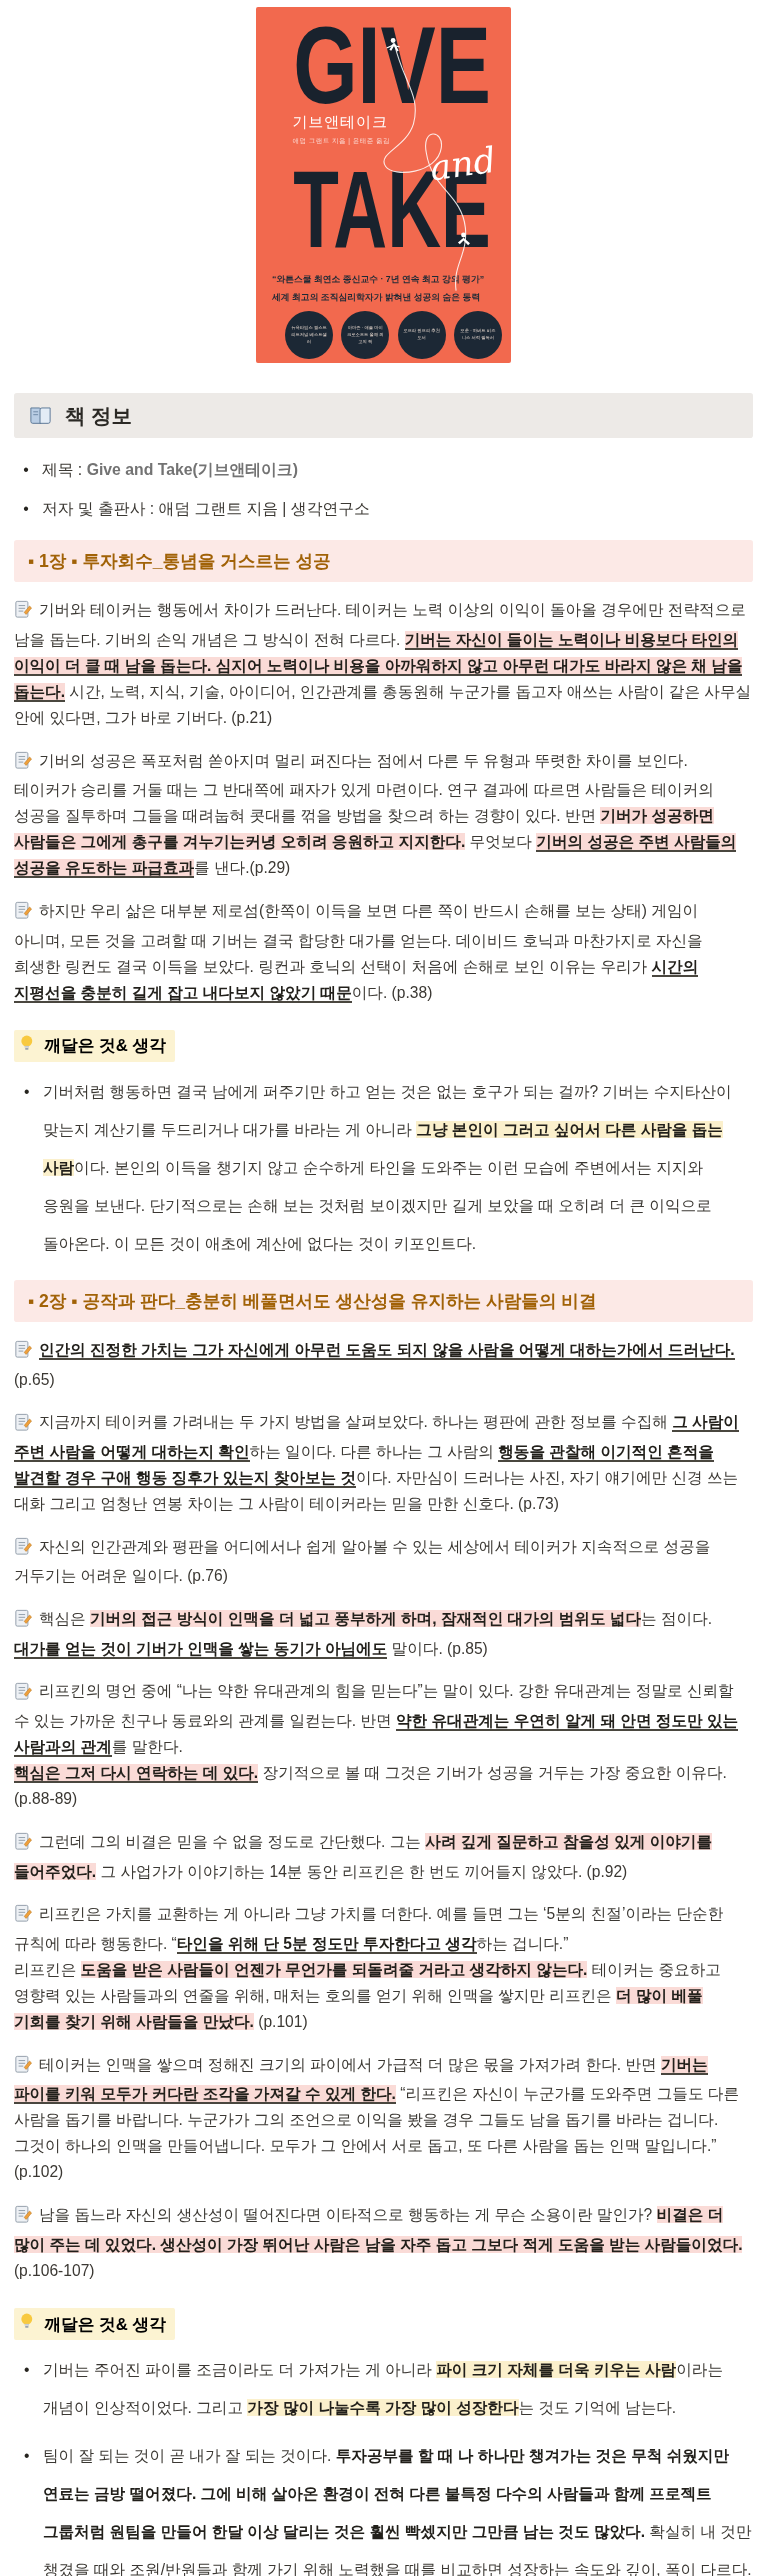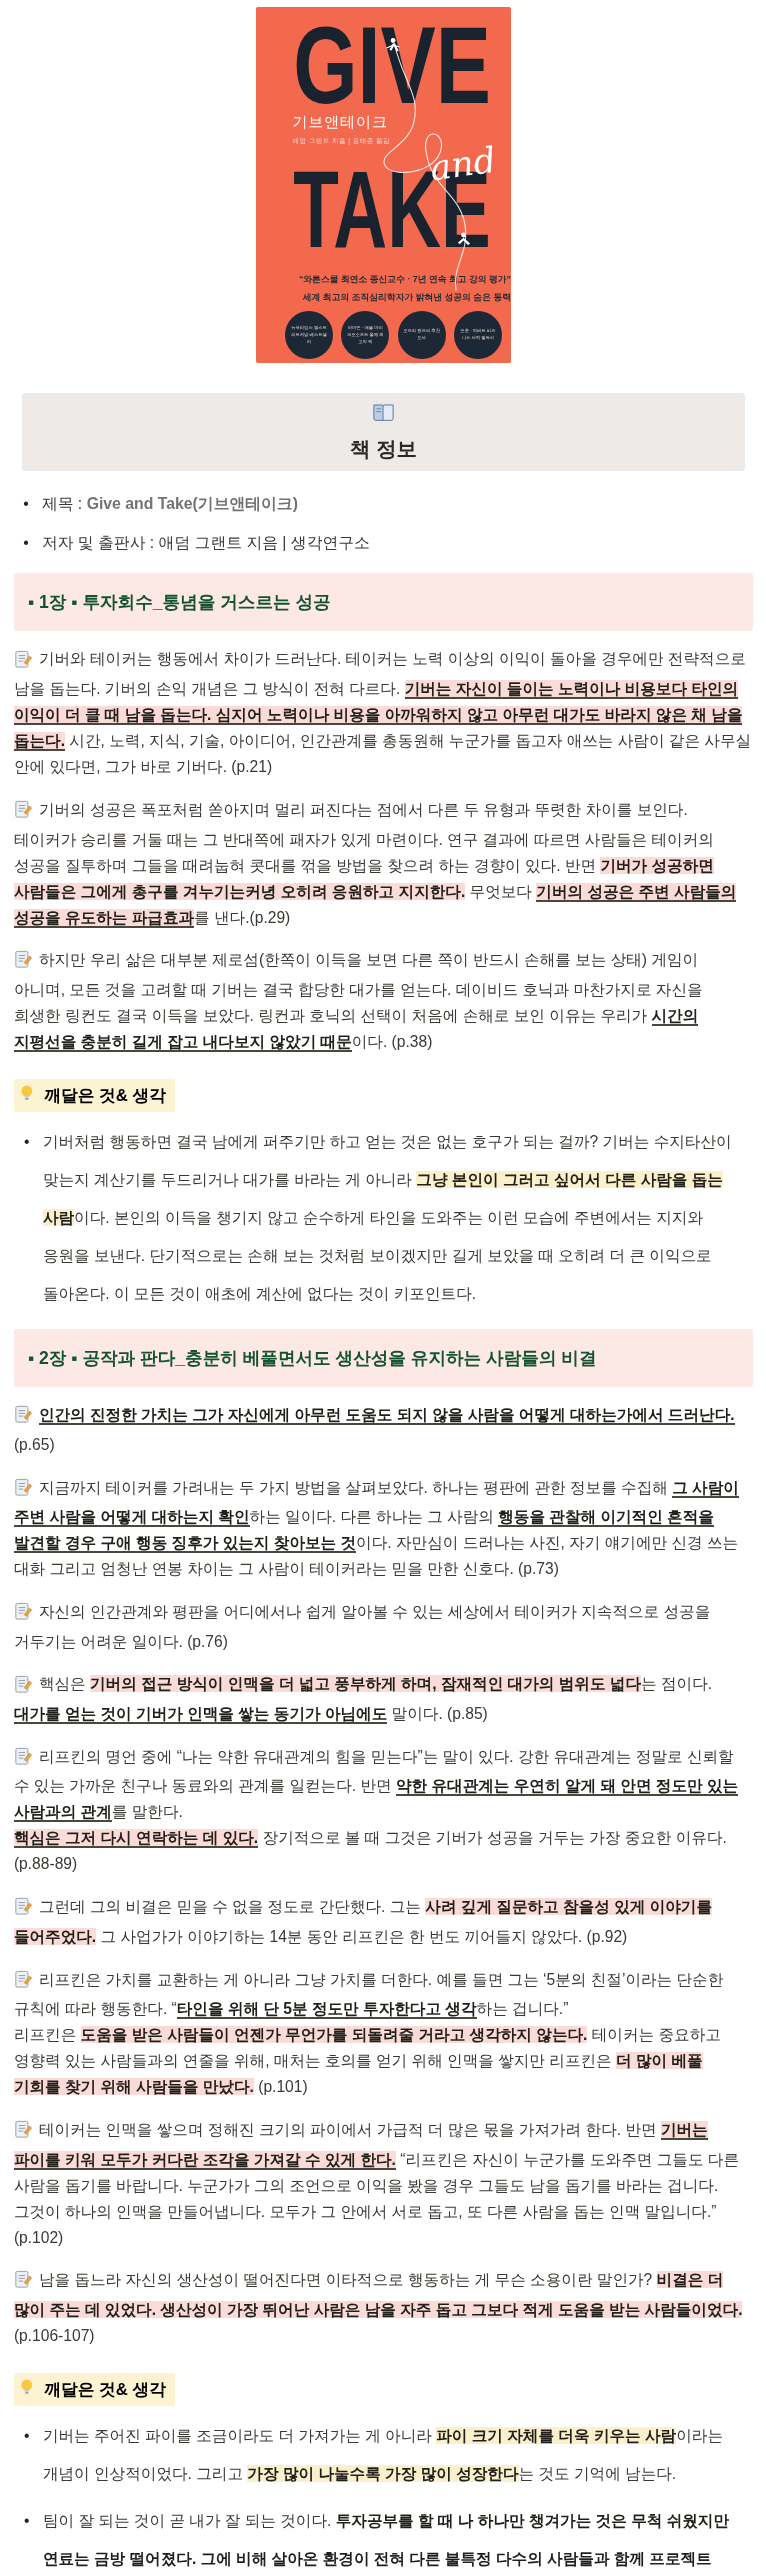--- a/index.html
+++ b/index.html
@@ -10,29 +10,29 @@
   .cover-wrap{display:flex;justify-content:center;}
   .cover{position:relative;width:239px;height:356px;background:#f2694e;border-radius:1.9px;overflow:hidden;padding-left:16px;}
   .rope{position:absolute;left:0;top:0;pointer-events:none;}
   .cover-title-svg{display:block;margin:15px auto 0;}
   .cover-title-svg text{fill:#19222d;font-family:"Liberation Sans",sans-serif;font-weight:900;}
   .cover-mid{padding-left:20.4px;margin-top:5.6px;}
   .cover-kr{color:#ffffff;font-weight:400;font-size:15px;letter-spacing:0.9px;}
   .cover-author{color:rgba(255,255,255,.75);font-size:6.5px;margin-top:4.6px;letter-spacing:0.5px;}
   .cover-and{position:absolute;right:15px;top:137px;color:#ffffff;font-family:"DejaVu Serif",serif;font-style:italic;font-size:35px;transform:rotate(-8deg);}
   .t-take{margin-top:20.4px;}
-  .cover-quotes{margin-top:20.4px;text-align:right;color:#1d2a36;font-weight:700;font-size:8.8px;line-height:1.95;margin-left:8px;}
+  .cover-quotes{margin-top:20.4px;text-align:left;color:#1d2a36;font-weight:700;font-size:8.8px;line-height:1.95;}
   .cover-badges{display:flex;align-items:center;gap:8.3px;padding:5.6px 13px 0;}
   .badge{width:48px;height:48px;border-radius:50%;background:#1c2835;color:#e9dbd1;font-size:4.3px;line-height:1.6;text-align:center;display:flex;align-items:center;justify-content:center;box-sizing:border-box;padding:4.6px;flex:0 0 auto;}
   .cover-pub{margin-left:auto;color:#ffffff;font-family:"DejaVu Serif",serif;font-style:italic;font-size:9.7px;transform:rotate(-6deg);white-space:nowrap;}
 
   
-  .band{background:#edeae7;border-radius:2.8px;margin:30px 10px 0;padding:8.3px 14px;display:flex;align-items:center;gap:12px;font-size:20.4px;font-weight:700;color:#2b2925;flex-direction:column;}
+  .band{background:#edeae7;border-radius:2.8px;margin:30px 2px 0;padding:8.3px 14px;display:flex;align-items:center;gap:12px;font-size:20.4px;font-weight:700;color:#2b2925;}
   .band svg{flex:0 0 auto;}
-  .chapter-band{background:#fce9e6;border-radius:2.8px;margin:16.7px 1.9px 15px;padding:17px 14px;font-size:17.6px;font-weight:700;color:#14532d;}
+  .chapter-band{background:#fce9e6;border-radius:2.8px;margin:16.7px 1.9px 15px;padding:9px 14px;font-size:17.6px;font-weight:700;color:#a16207;}
 
   
   .info-list{list-style:none;margin:18.5px 1.9px 0;padding:0;font-size:15.8px;}
   .info-list li{position:relative;padding-left:28px;line-height:28px;margin-bottom:11px;}
   .info-list li::before{content:"•";position:absolute;left:9.3px;top:0;color:#26241f;}
   .info-val{font-weight:700;color:#737373;}
 
   
   .para{font-size:15.6px;line-height:26px;margin:0 1.9px 16.7px;word-break:keep-all;overflow-wrap:break-word;}
   .memo-ic{display:inline-block;vertical-align:-3.7px;margin-right:6.5px;}

